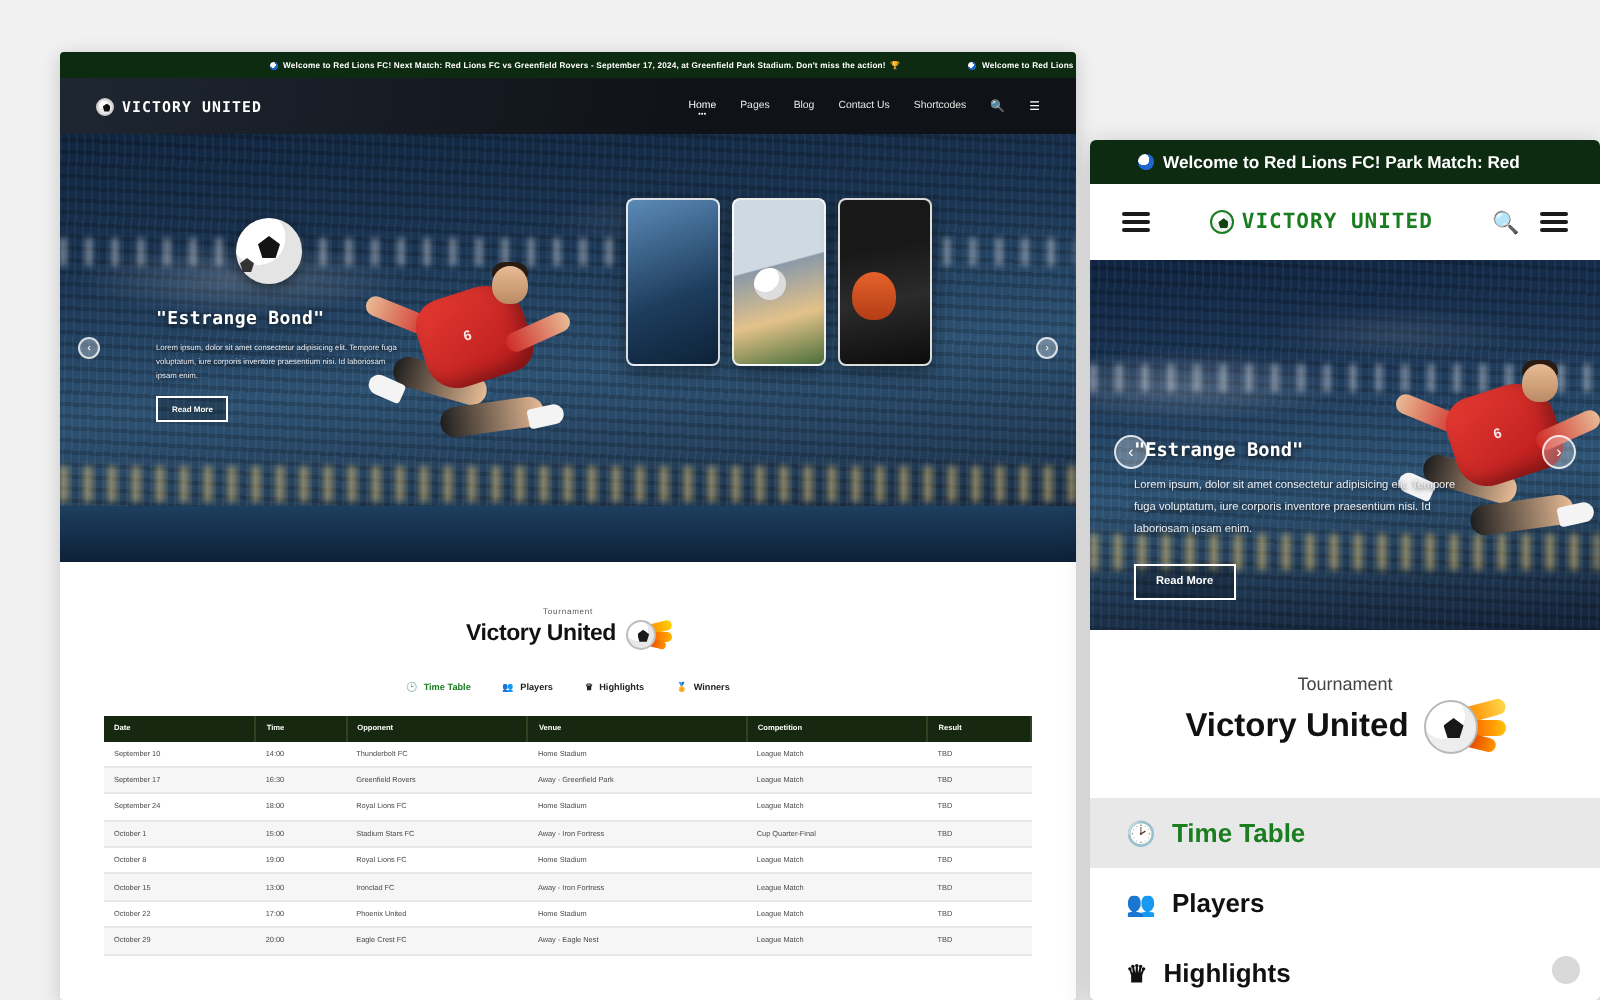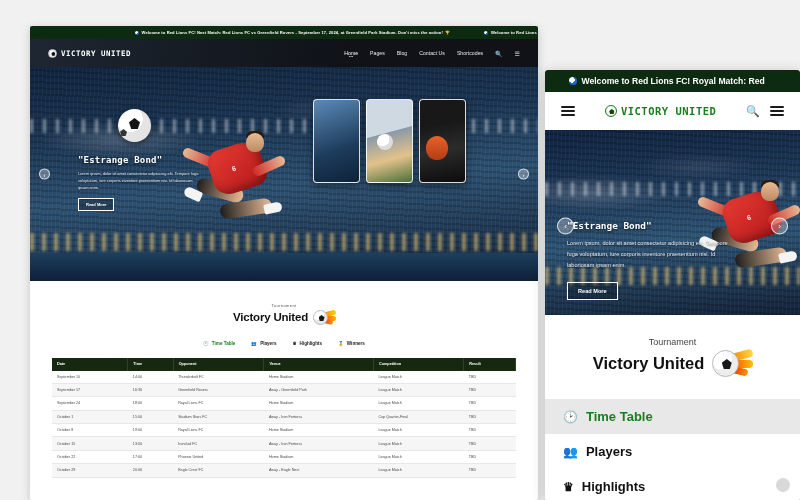--- a/index.html
+++ b/index.html
@@ -449,21 +449,21 @@
         </table>
       </div>
     </div>
   </div>
 
   <div class="mobile">
 
     <div class="m-topbar">
       <div class="m-ticker">
         <span class="m-tick-ball"></span>
-        <span>Welcome to Red Lions FC! Royal Match: Red</span>
+        <span>Welcome to Red Lions FC! Park Match: Red</span>
       </div>
     </div>
 
     <div class="m-nav">
       <div class="m-burger">
         <span></span>
           <span></span>
           <span></span>
       </div>
       <div class="m-brand">

